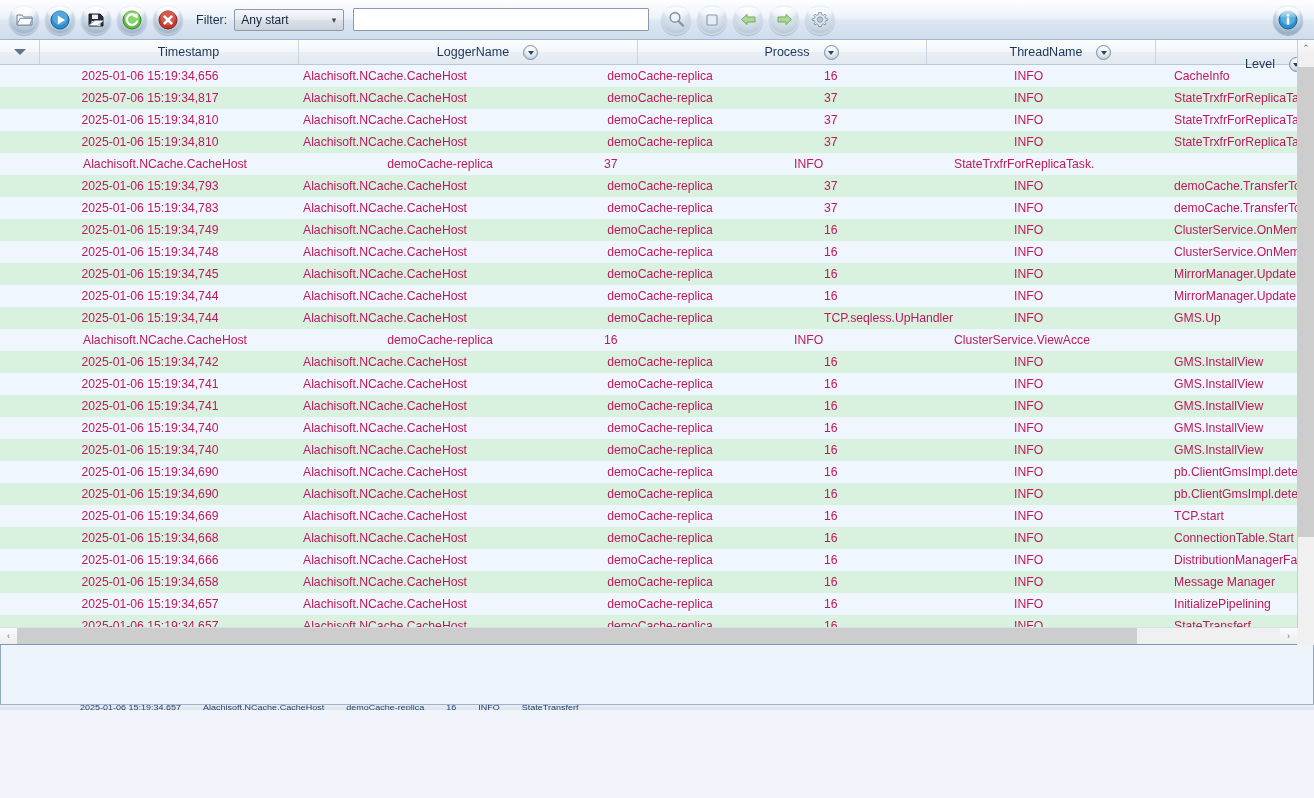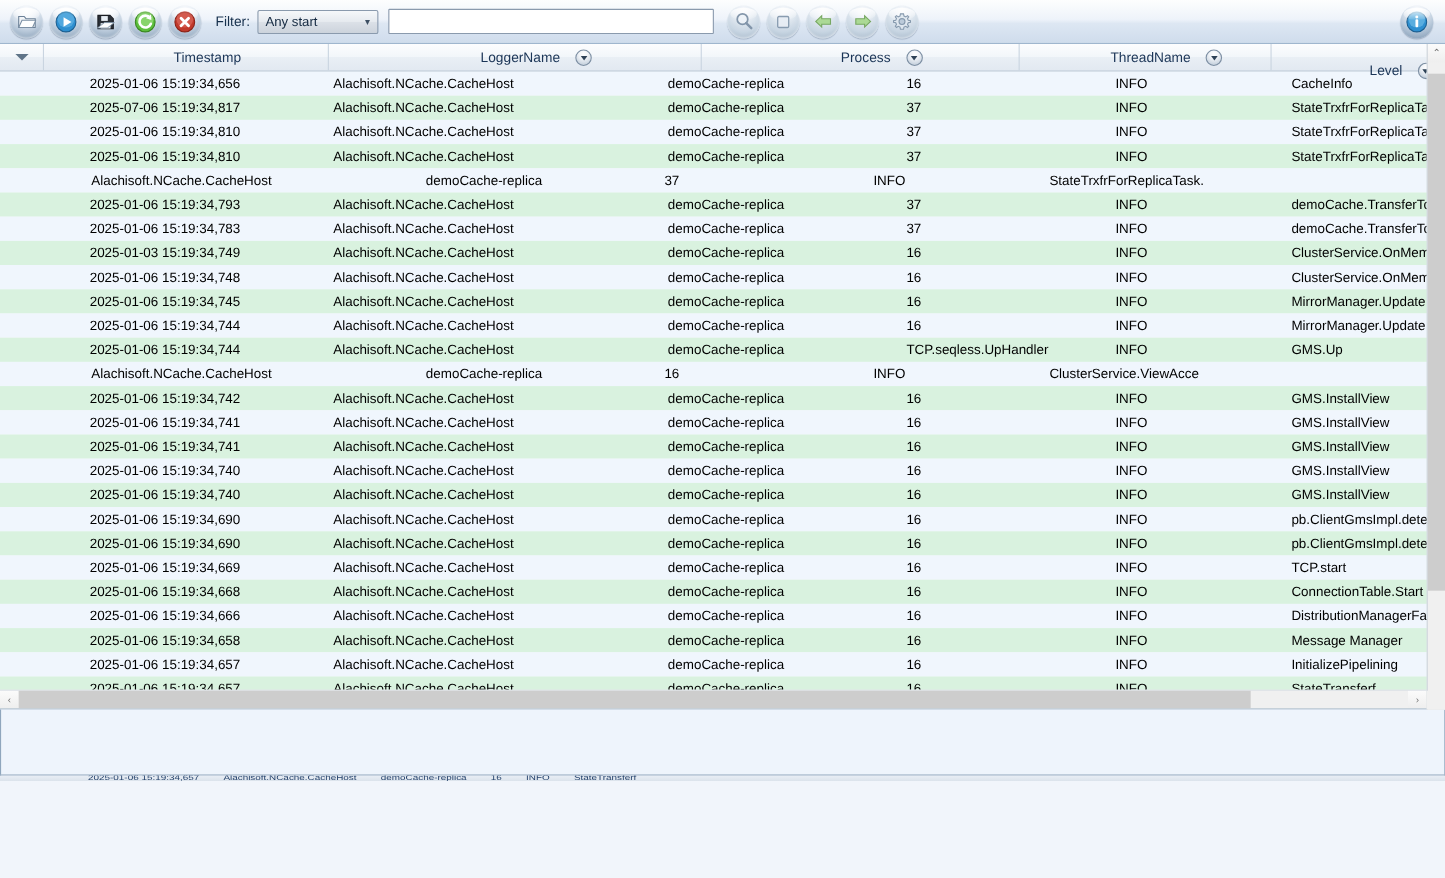--- a/index.html
+++ b/index.html
@@ -210,21 +210,21 @@
     flex: 1 1 auto;
     position: relative;
     overflow: hidden;
   }
 
   .row {
     height: 22px;
     display: flex;
     align-items: center;
     font-size: 12.2px;
-    color: #000000;
+    color: #be185d;
     white-space: nowrap;
   }
   .row.even { background: #f0f6fd; }
   .row.odd  { background: #d9f2df; }
 
   .cell {
     height: 22px;
     line-height: 22px;
     overflow: hidden;
     white-space: nowrap;
@@ -562,21 +562,21 @@
           <div class="cell c-sort"></div>
           <div class="cell c-ts">2025-01-06 15:19:34,783</div>
           <div class="cell c-proc">Alachisoft.NCache.CacheHost</div>
           <div class="cell c-logger">demoCache-replica</div>
           <div class="cell c-thread">37</div>
           <div class="cell c-level">INFO</div>
           <div class="cell c-msg">demoCache.TransferTopi</div>
         </div>
         <div class="row odd">
           <div class="cell c-sort"></div>
-          <div class="cell c-ts">2025-01-03 15:19:34,749</div>
+          <div class="cell c-ts">2025-01-06 15:19:34,749</div>
           <div class="cell c-proc">Alachisoft.NCache.CacheHost</div>
           <div class="cell c-logger">demoCache-replica</div>
           <div class="cell c-thread">16</div>
           <div class="cell c-level">INFO</div>
           <div class="cell c-msg">ClusterService.OnMemb</div>
         </div>
         <div class="row even">
           <div class="cell c-sort"></div>
           <div class="cell c-ts">2025-01-06 15:19:34,748</div>
           <div class="cell c-proc">Alachisoft.NCache.CacheHost</div>

